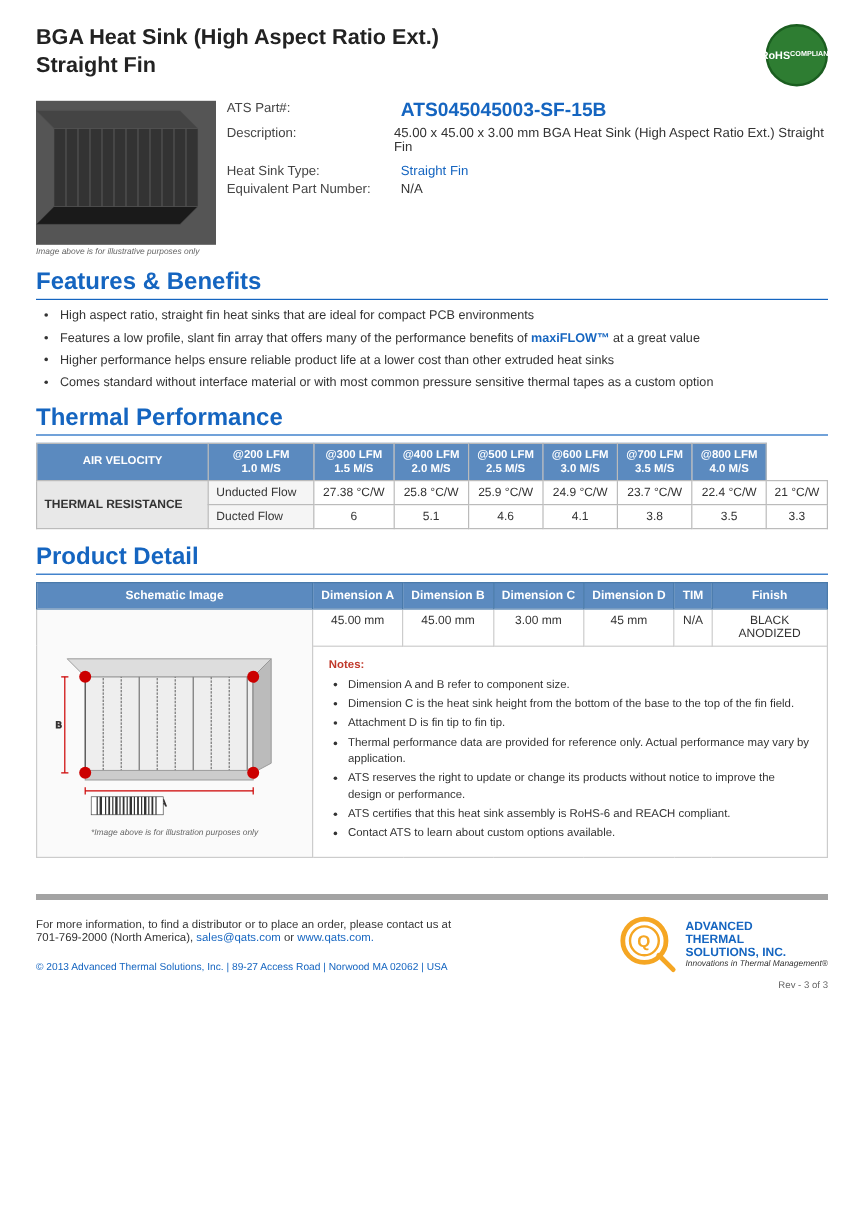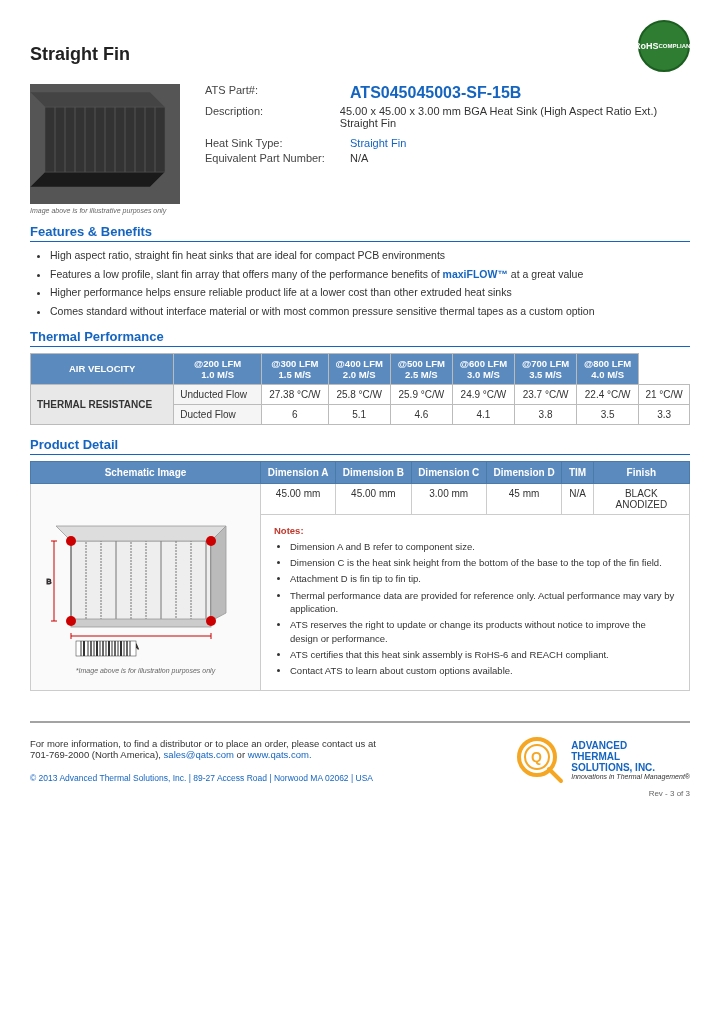--- a/index.html
+++ b/index.html
@@ -37,21 +37,21 @@
       font-size: 7px;
       font-weight: bold;
       text-align: center;
       border: 2px solid #1b5e20;
     }
     .rohs-badge .rohs-text { font-size: 9px; font-weight: bold; }
     .rohs-badge .compliant-text { font-size: 6px; }
 
     .product-info-section {
       display: flex;
-      gap: 20px;
+      gap: 4px;
       margin-bottom: 10px;
     }
     .product-image-box {
       width: 155px;
       flex-shrink: 0;
     }
     .product-image {
       width: 150px;
       height: 120px;
       background: #555;
@@ -80,21 +80,21 @@
       color: #444;
       font-weight: normal;
     }
     .spec-value {
       color: #333;
     }
     .spec-value.link { color: #1565c0; }
     .spec-value.part-number { color: #1565c0; font-weight: bold; font-size: 16px; }
 
     .section-title {
-      font-size: 13px;
+      font-size: 20px;
       font-weight: bold;
       color: #1565c0;
       margin: 10px 0 6px 0;
       border-bottom: 1px solid #1565c0;
       padding-bottom: 2px;
     }
 
     .features-list {
       list-style: disc;
       padding-left: 20px;
@@ -187,21 +187,21 @@
     .notes-section {
       padding: 6px 8px;
       font-size: 9.5px;
     }
     .notes-title { font-weight: bold; color: #c0392b; margin-bottom: 4px; }
     .notes-list { list-style: disc; padding-left: 16px; }
     .notes-list li { margin-bottom: 3px; line-height: 1.4; }
 
     .footer-section {
       margin-top: 30px;
-      border-top: 2px solid #a3a3a3;
+      border-top: 5px solid #a3a3a3;
       padding-top: 12px;
       display: flex;
       justify-content: space-between;
       align-items: center;
     }
     .footer-contact {
       font-size: 9.5px;
       color: #333;
       max-width: 380px;
     }
@@ -234,21 +234,21 @@
       width: 150px;
       height: 115px;
     }
   </style>
 </head>
 <body>
 
 <div class="header-section">
   <div class="product-title">
     <h1>
-      <br>
+      <span>BGA Heat Sink (High Aspect Ratio Ext.)</span><br>
       <span>Straight Fin</span>
     </h1>
   </div>
   <div class="rohs-badge">
     <span class="rohs-text">RoHS</span>
     <span class="compliant-text">COMPLIANT</span>
   </div>
 </div>
 
 <div class="product-info-section">

